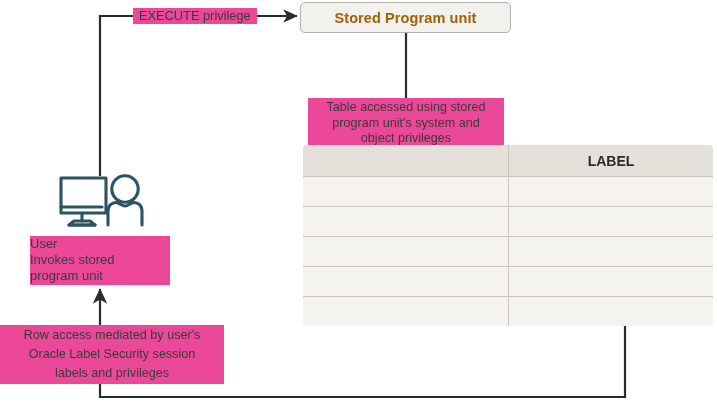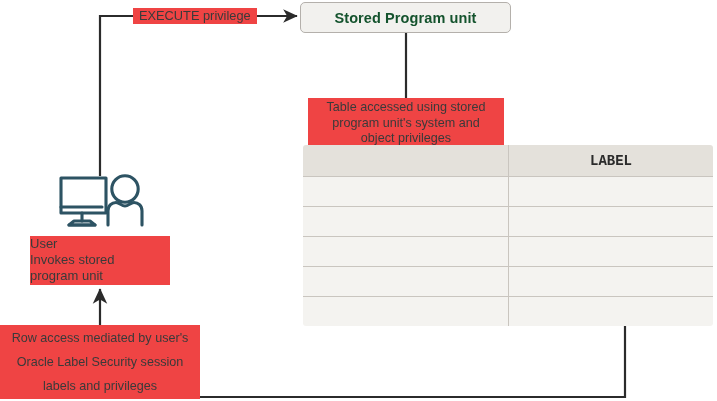--- a/index.html
+++ b/index.html
@@ -35,31 +35,31 @@
     height: 31px;
     box-sizing: border-box;
     background: #f2f1ee;
     border: 1px solid #b4b0ab;
     border-radius: 5px;
     display: flex;
     align-items: center;
     justify-content: center;
     font-size: 14.5px;
     font-weight: bold;
-    color: #14532d;
+    color: #a16207;
     letter-spacing: 0.1px;
   }
 
   
   .label-text {
     position: absolute;
     color: #3a3a3a;
     font-size: 12.6px;
     line-height: 15.5px;
-    background: #ef4444;
+    background: #ec4899;
     white-space: pre-line;
   }
   #execute-privilege-label {
     left: 133px;
     top: 8px;
     padding: 0 6px;
     font-size: 12.8px;
     line-height: 16px;
   }
   #table-access-label {
@@ -76,22 +76,22 @@
     width: 140px;
     font-size: 13px;
     line-height: 16.2px;
   }
   #row-access-label {
     left: 0px;
     top: 325px;
     width: 200px;
     text-align: center;
     font-size: 12.6px;
-    line-height: 24px;
-    padding: 1px 0;
+    line-height: 19px;
+    padding: 1px 12px;
   }
 
   
   #user-icon {
     position: absolute;
     left: 58px;
     top: 172px;
     width: 104px;
     height: 62px;
   }
@@ -105,21 +105,20 @@
     border-collapse: collapse;
     table-layout: fixed;
     border: 1px solid #c9c5bf;
     border-radius: 4px;
     overflow: hidden;
   }
   .data-table td, .data-table th {
     border: 1px solid #c9c5bf;
     padding: 0;
     height: 29px;
-    font-family: Liberation Mono, monospace;
   }
   .data-table thead th {
     background: #e4e1db;
     height: 31px;
     font-size: 14px;
     font-weight: bold;
     color: #2b2b2b;
     text-align: center;
   }
   .data-table tbody td {

